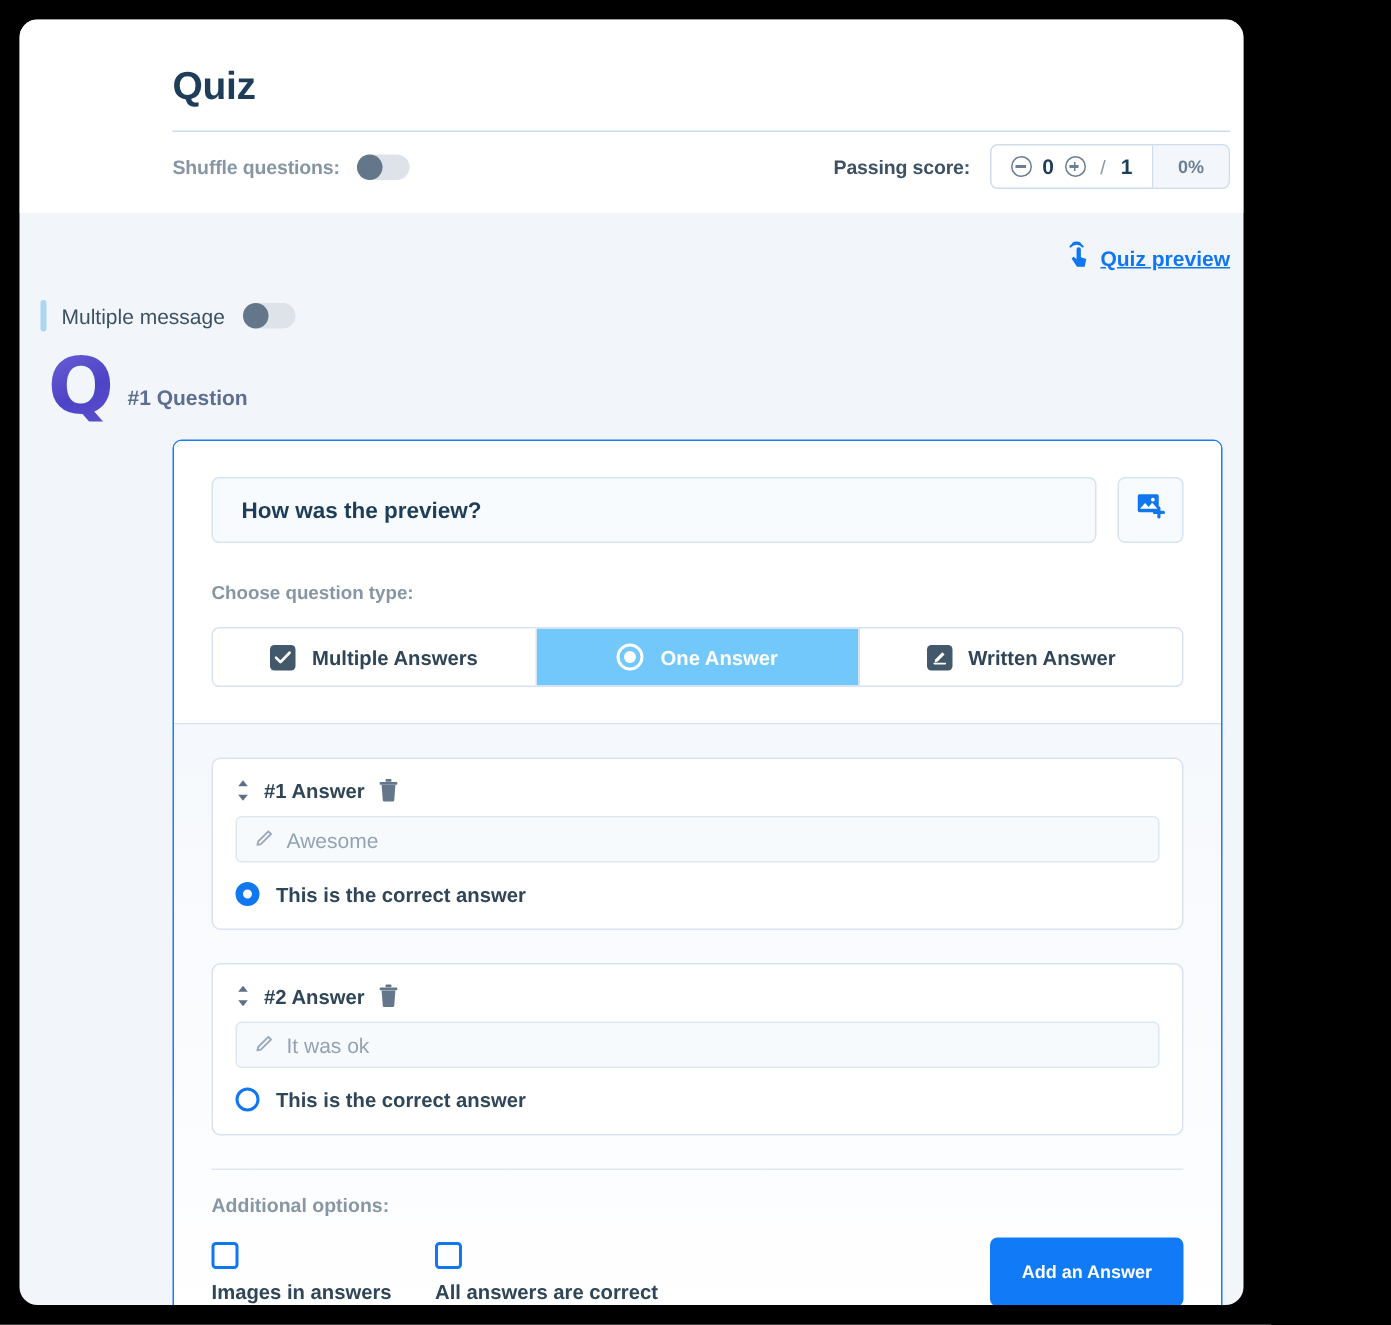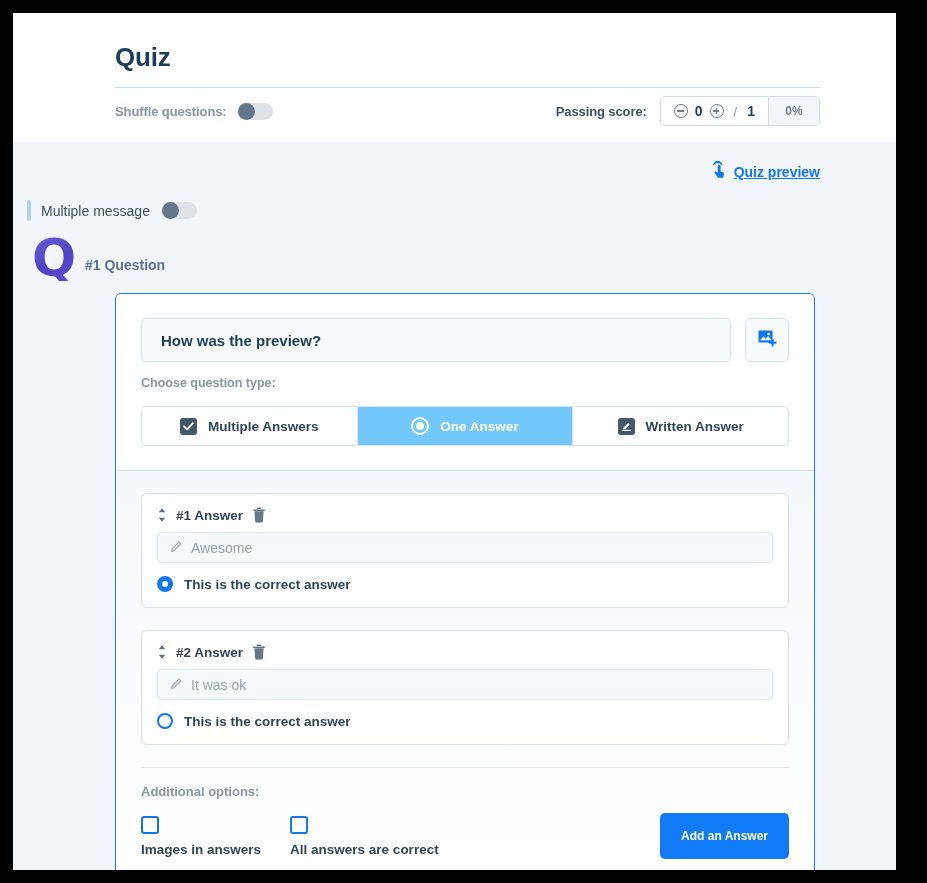--- a/index.html
+++ b/index.html
@@ -10,24 +10,25 @@
     background: #000000;
     font-family: "Liberation Sans", sans-serif;
     overflow: hidden;
   }
 
   
   #frame {
     position: absolute;
     left: 13px;
     top: 13px;
-    width: 883px;
+    width: 816px;
     height: 857px;
     background: #f2f6fb;
     overflow: hidden;
+    border-radius: 12px;
   }
 
   
   #header {
     background: #ffffff;
     height: 129px;
     padding: 0 102px 0 102px;
     position: relative;
   }
 
@@ -231,21 +232,21 @@
     width: 44px; height: 44px;
     border: 1px solid #d7e3ef;
     border-radius: 5px;
     background: #f8fbfe;
     display: flex; align-items: center; justify-content: center;
     cursor: pointer;
     flex: none;
   }
 
   .choose-label {
-    margin-top: 14px;
+    margin-top: 26px;
     font-size: 12.5px;
     font-weight: bold;
     color: #8796a5;
   }
 
   .type-tabs {
     margin-top: 16px;
     display: flex;
     border: 1px solid #d7e3ef;
     border-radius: 5px;

